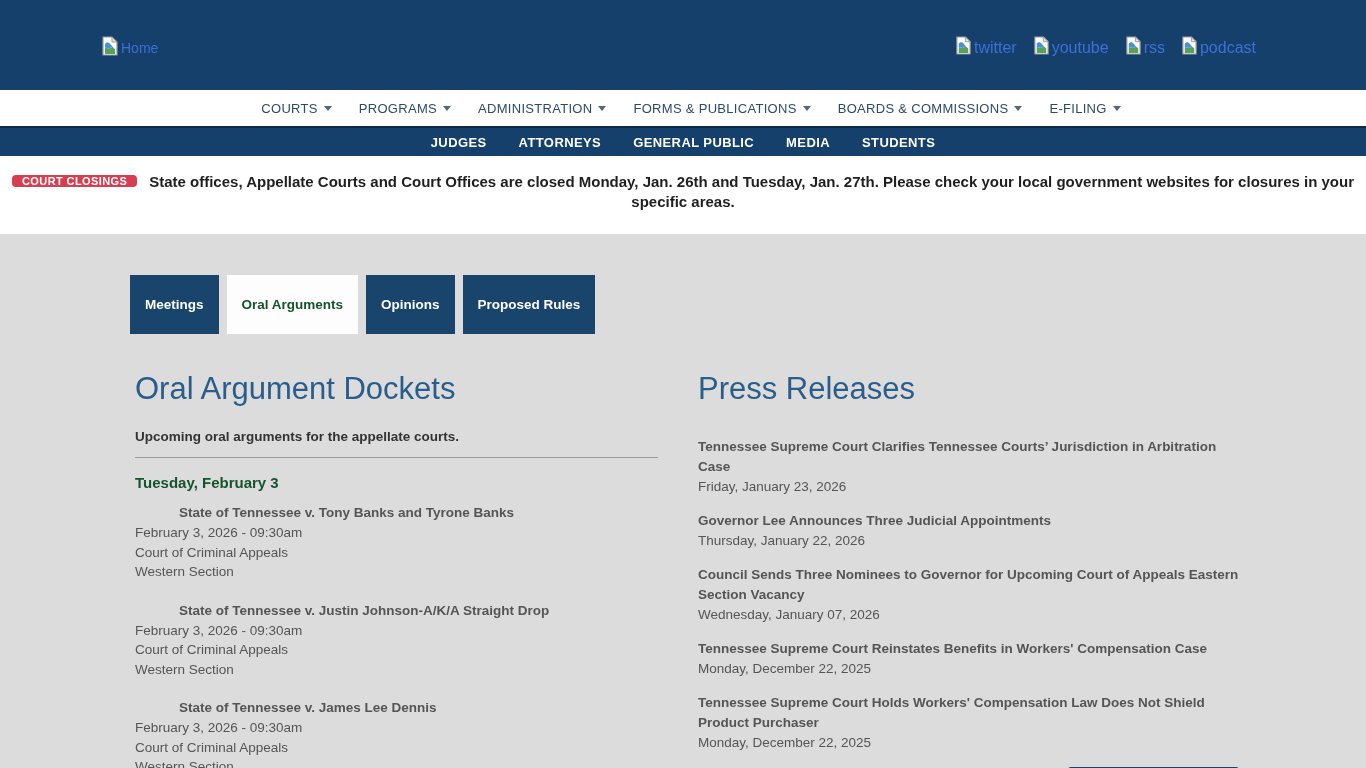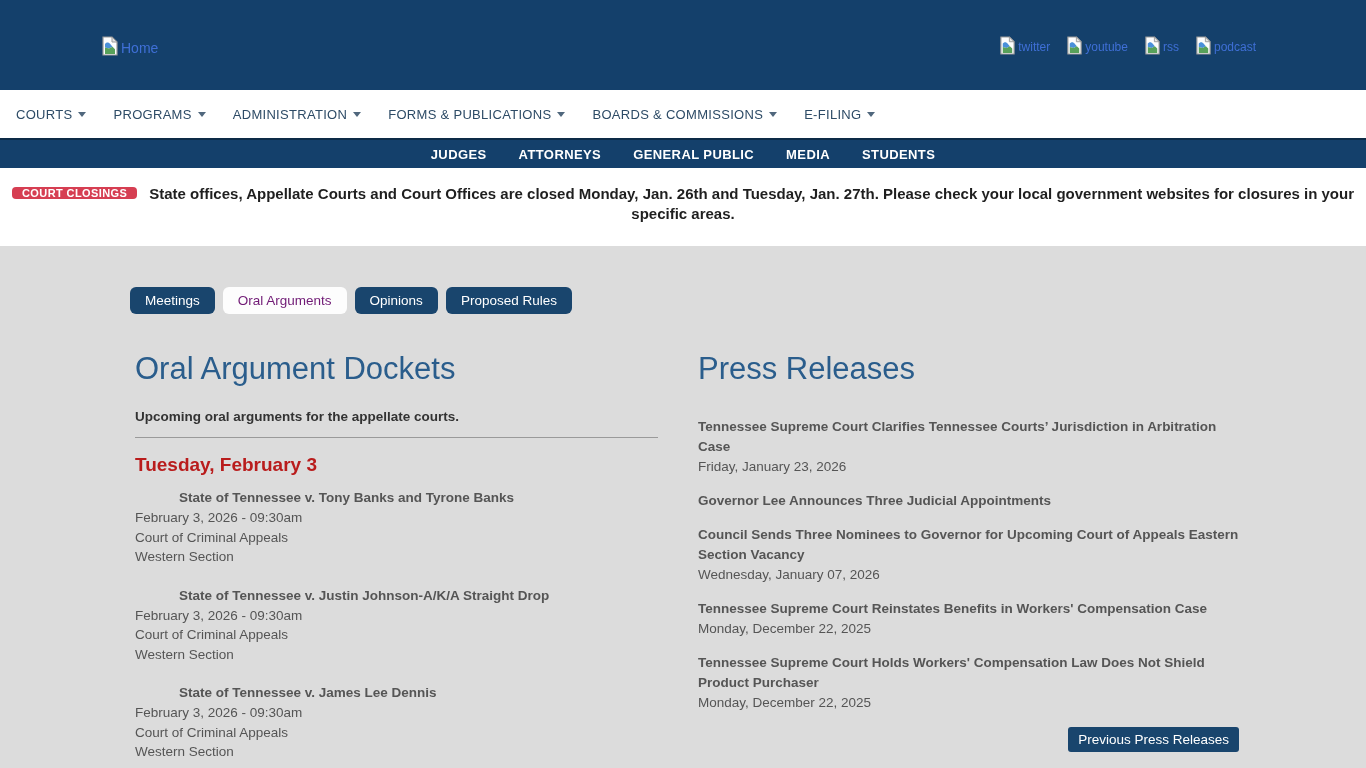--- a/index.html
+++ b/index.html
@@ -11,25 +11,25 @@
   .home-link { position:absolute; left:101px; top:36px; display:flex; align-items:center;
     gap:2px; color:#3f6fd6; font-size:14px; text-decoration:none; cursor:pointer; }
   .search-wrap { position:absolute; left:439px; top:22px; }
   .search-label { color:#ffffff; font-size:13.5px; font-weight:bold; display:block; margin-bottom:6px; }
   .search-row { display:flex; align-items:center; }
   .search-input { width:250px; height:30px; border:1px solid #9ab0c6; border-radius:2px;
     background:#ffffff; font-size:13px; padding:0 6px; outline:none; }
   .search-btn { width:26px; height:26px; margin-left:4px; background:#1973e8; border:none;
     border-radius:4px; cursor:pointer; }
   .social-links { position:absolute; right:110px; top:36px; display:flex; gap:16px; }
-  .social-link { display:flex; align-items:center; gap:2px; color:#3f6fd6; font-size:12px;
+  .social-link { display:flex; align-items:center; gap:2px; color:#3f6fd6; font-size:16px;
     text-decoration:none; cursor:pointer; }
 
   
-  .main-nav { height:48px; background:#ffffff; display:flex; 
+  .main-nav { height:36px; background:#ffffff; display:flex; justify-content:center;
     align-items:center; gap:27px;padding-left:16px; }
   .main-nav-item { display:flex; align-items:center; gap:6px; color:#2d4b66; font-size:13px;
     letter-spacing:0.3px; cursor:pointer; white-space:nowrap; }
   .caret { width:0; height:0; border-left:4px solid transparent; border-right:4px solid transparent;
     border-top:5px solid #50677d; display:inline-block; }
 
   
   .secondary-nav { height:30px; background:#14406b; border-top:2px solid #0d2b47;
     display:flex; justify-content:center; align-items:center; gap:32px; }
   .secondary-nav-item { color:#ffffff; font-size:13px; font-weight:600; letter-spacing:0.4px;
@@ -39,31 +39,31 @@
   .announcement { background:#ffffff; padding:16px 0 22px; text-align:center; }
   .announcement-inner { display:inline; }
   .closings-badge { display:inline-block; background:#d63e52; color:#ffffff; font-size:11px;
     font-weight:bold; letter-spacing:0.4px; padding:0 10px; border-radius:4px;
     margin-right:12px; vertical-align:2px; }
   .announcement-text { font-size:15px; font-weight:bold; color:#1f1f1f; line-height:20px; }
 
   
   .content { background:#dcdcdc; padding:41px 127px 0 130px; height:506px; }
   .tabs { display:flex; gap:8px; margin-bottom:37px; }
-  .tab { font-size:13.5px; font-weight:400; padding:6px 15px; border-radius:6px;
+  .tab { font-size:13.5px; font-weight:700; padding:22px 15px; border-radius:0;
     background:#19456d; color:#ffffff; cursor:pointer; white-space:nowrap; }
-  .tab.active { background:#fdfdfd; color:#701a75; }
+  .tab.active { background:#fdfdfd; color:#14532d; }
 
   .columns { display:flex; gap:40px; align-items:flex-start; margin-left:5px; }
   .col-left { width:523px; }
   .col-right { width:541px; }
   .section-title { font-size:31px; font-weight:400; color:#2a5d8c; margin-bottom:22px; }
   .subtitle { font-size:13.5px; font-weight:600; color:#333333; margin-bottom:13px; }
   .rule { border:none; border-top:1px solid #9a9a9a; margin:0 0 16px; }
-  .day-heading { font-size:19px; font-weight:bold; color:#b91c1c; margin-bottom:12px; }
+  .day-heading { font-size:15px; font-weight:bold; color:#14532d; margin-bottom:12px; }
 
   .case { margin-bottom:19px; }
   .case-title { font-size:13.5px; font-weight:bold; color:#555555; line-height:20px; cursor:pointer;margin-left:44px; }
   .case-line { font-size:13.5px; color:#555555; line-height:19.5px; }
 
   .press-list { margin-top:30px; }
   .press-item { margin-bottom:14px; }
   .press-title { font-size:13.5px; font-weight:bold; color:#555555; line-height:20px; cursor:pointer; }
   .press-date { font-size:13.5px; color:#555555; line-height:20px; }
   .press-footer { text-align:right; margin-top:10px; }
@@ -224,20 +224,21 @@
       <h1 class="section-title">Press Releases</h1>
 
       <div class="press-list">
 
       <div class="press-item">
           <div class="press-title">Tennessee Supreme Court Clarifies Tennessee Courts’ Jurisdiction in Arbitration Case</div>
           <div class="press-date">Friday, January 23, 2026</div>
         </div>
           <div class="press-item">
           <div class="press-title">Governor Lee Announces Three Judicial Appointments</div>
+          <div class="press-date">Thursday, January 22, 2026</div>
         </div>
           <div class="press-item">
           <div class="press-title">Council Sends Three Nominees to Governor for Upcoming Court of Appeals Eastern Section Vacancy</div>
           <div class="press-date">Wednesday, January 07, 2026</div>
         </div>
           <div class="press-item">
           <div class="press-title">Tennessee Supreme Court Reinstates Benefits in Workers' Compensation Case</div>
           <div class="press-date">Monday, December 22, 2025</div>
         </div>
           <div class="press-item">

